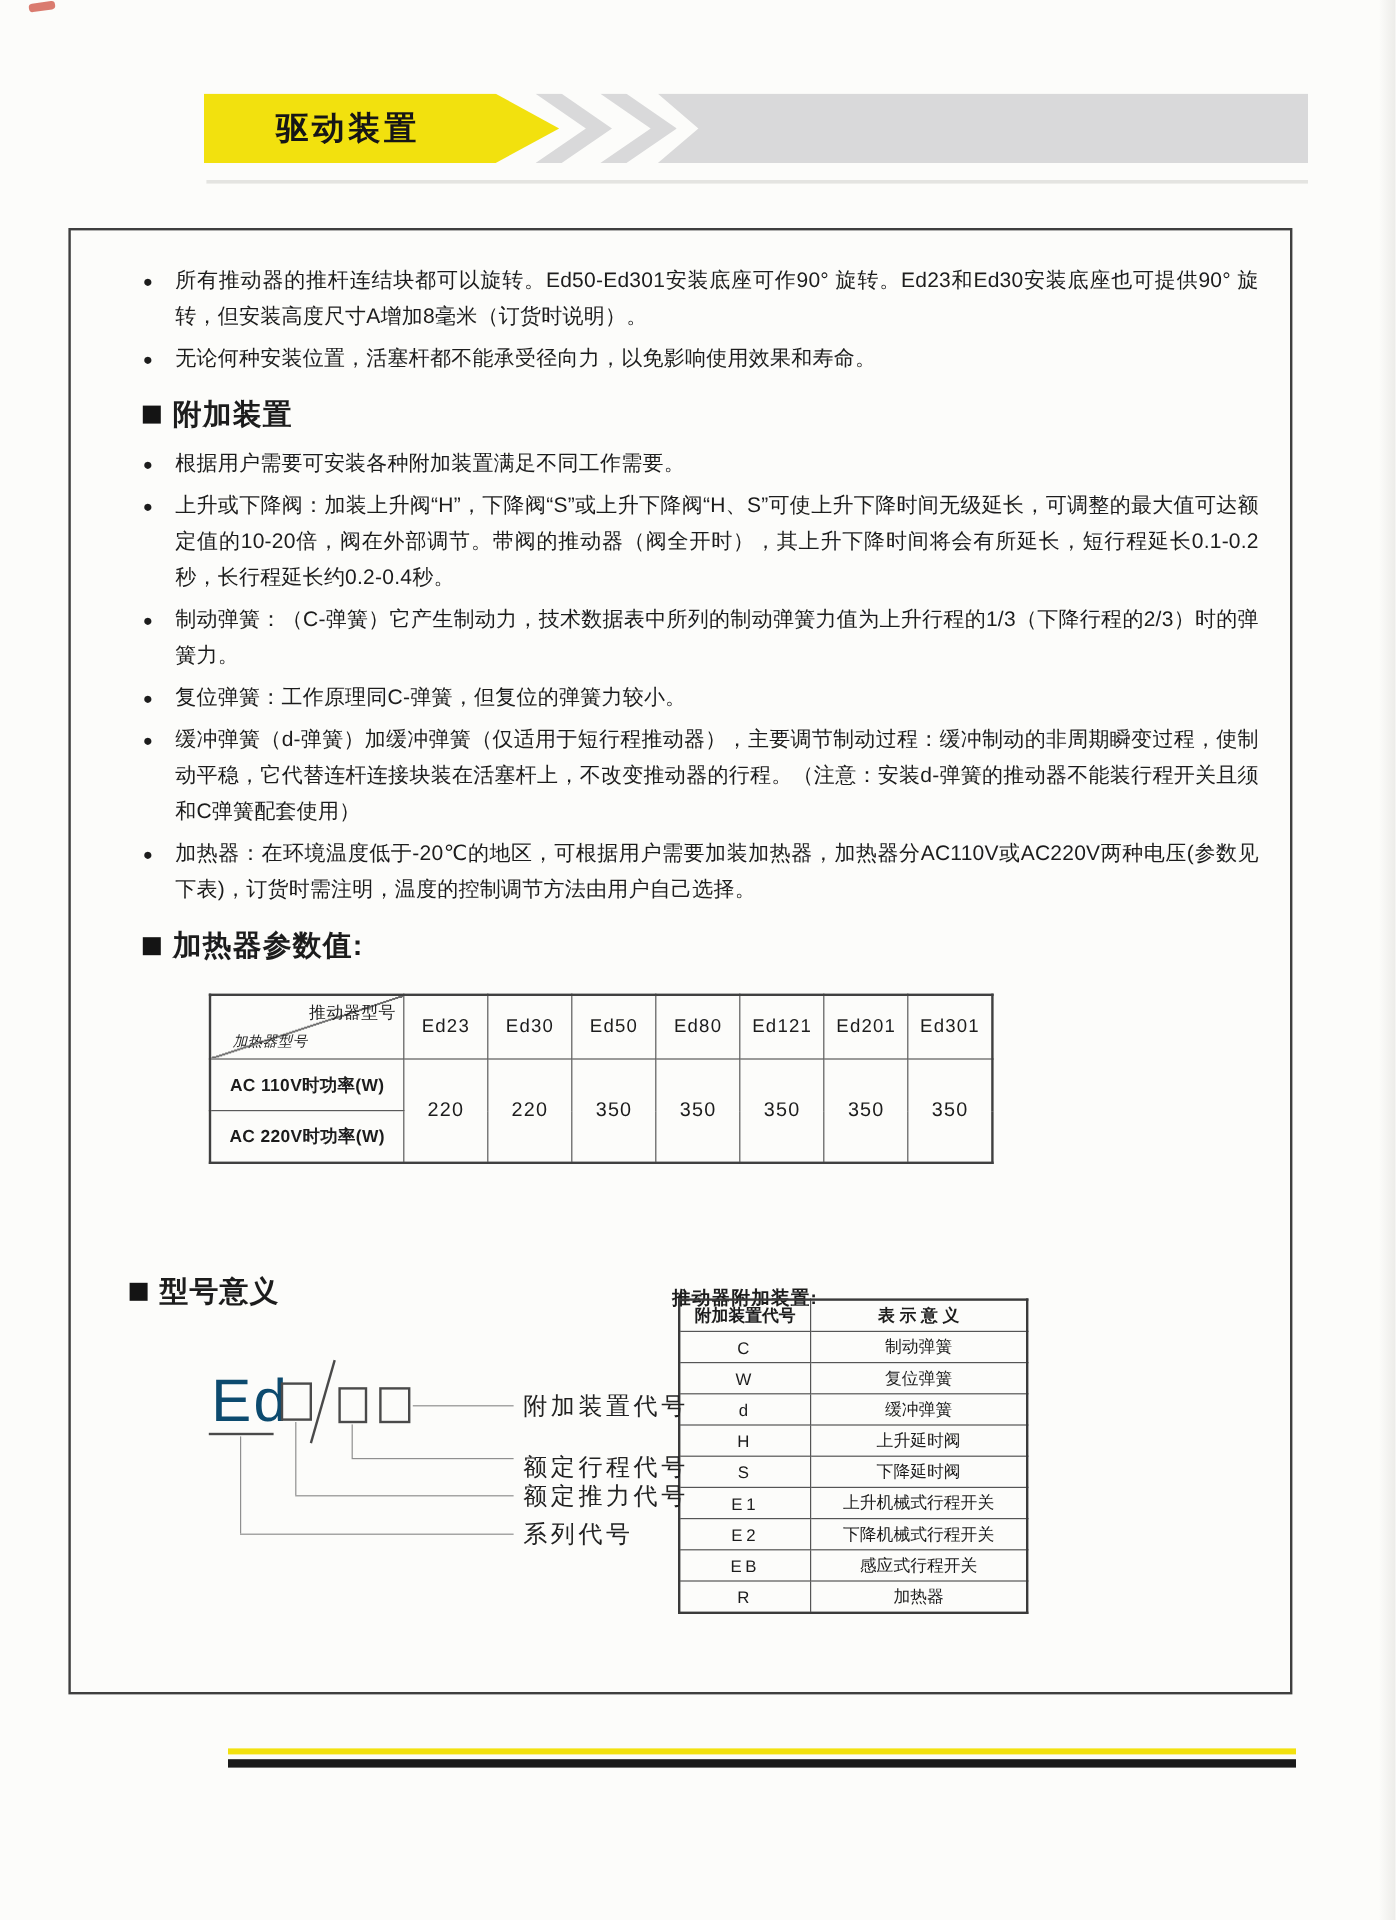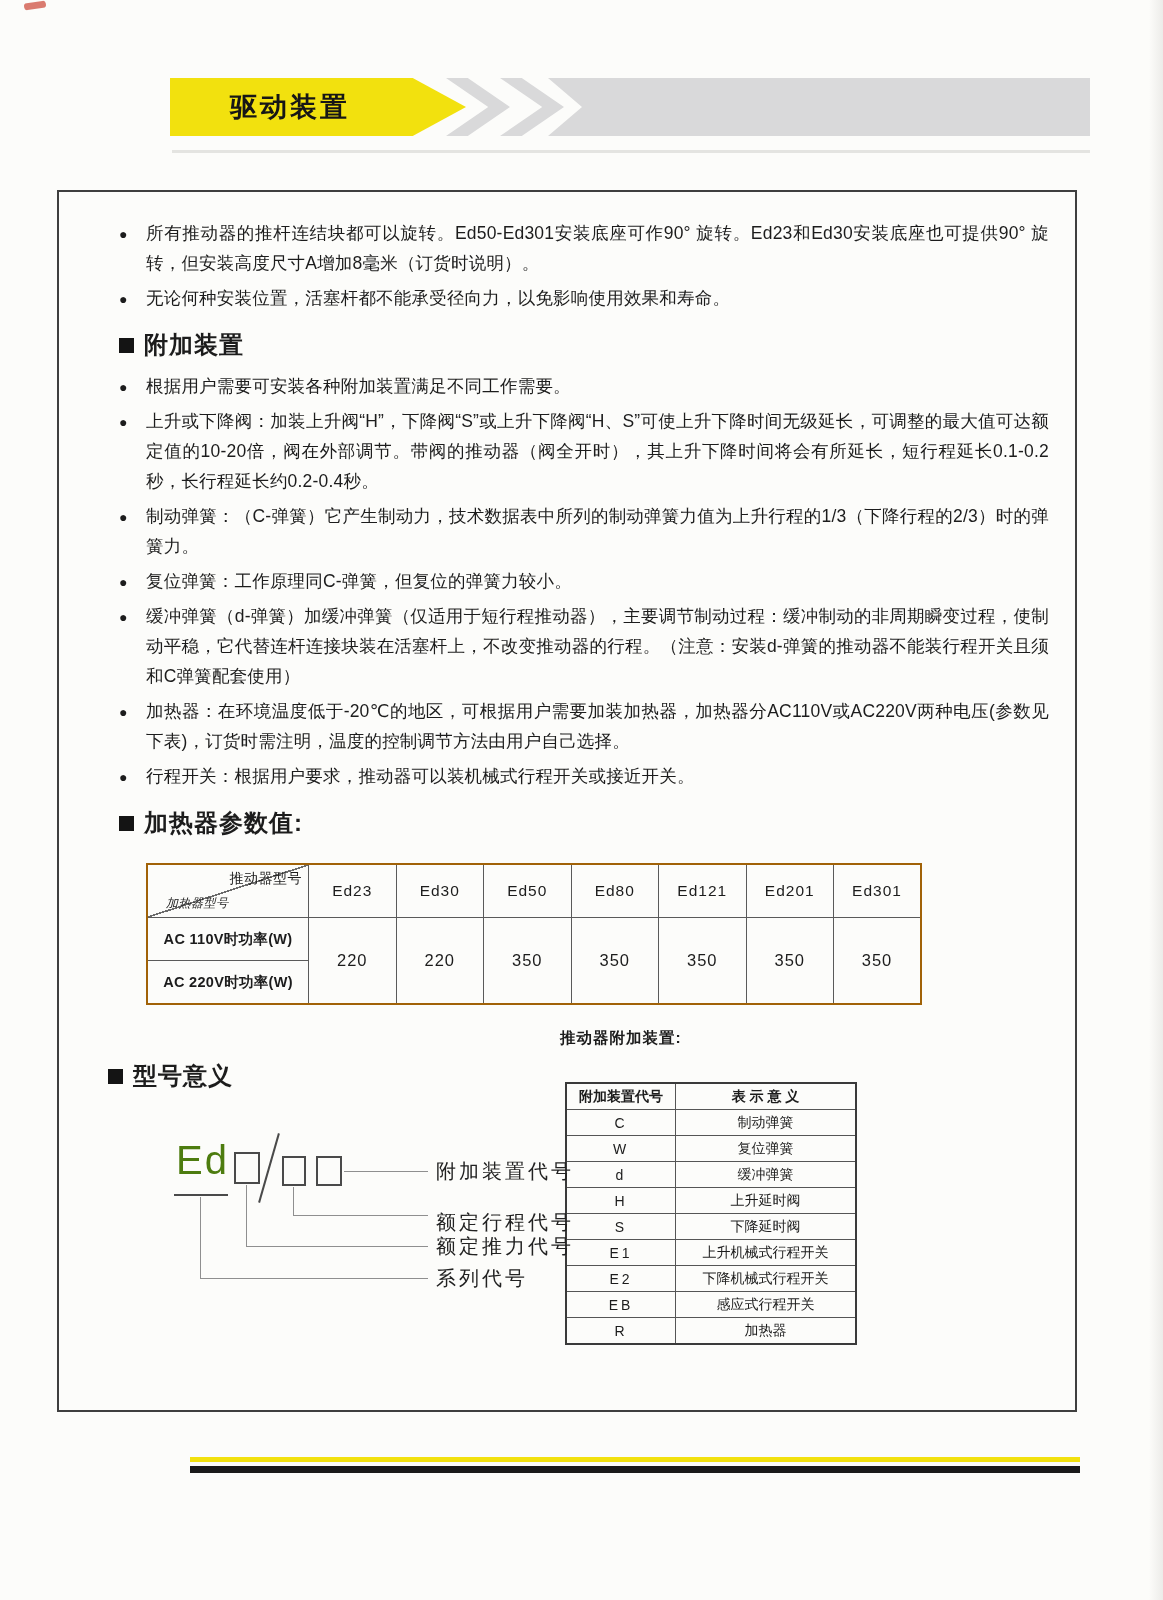--- a/index.html
+++ b/index.html
@@ -33,47 +33,47 @@
   .bitem { position:relative; padding-left:27px; font-size:17.5px; line-height:30px;
     text-align:justify; letter-spacing:.2px; margin-bottom:5px; }
   .dot { position:absolute; left:0; top:0; }
   .dot::before { content:"●"; font-size:14px; }
 
   .sec-h { display:flex; align-items:center; gap:10px; font-size:24px; font-weight:bold;
     letter-spacing:1px; margin:16px 0 10px 0; }
   .sq { width:15px; height:15px; background:#141414; flex:0 0 auto; }
 
   
-  .heater-table { border-collapse:collapse; table-layout:fixed; margin:24px 0 0 27px;
-    width:776px; border:2px solid #a16207; }
+  .heater-table { border-collapse:collapse; table-layout:fixed; margin:24px 0 0 55px;
+    width:654px; border:2px solid #404040; }
   .heater-table td, .heater-table th { border:1px solid #5a5a5a; padding:0; }
   .heater-table .model { height:52px; font-size:15.5px; font-weight:400;
     letter-spacing:1px; text-align:center; }
   .corner { position:relative; width:160px;
     background:linear-gradient(to bottom right, transparent calc(50% - .8px),
       #6a6a6a calc(50% - .8px), #6a6a6a calc(50% + .8px), transparent calc(50% + .8px)); }
   .corner .ct { position:absolute; top:5px; right:6px; font-size:14px; letter-spacing:.5px; }
   .corner .cb { position:absolute; bottom:5px; left:18px; font-size:12px; letter-spacing:.5px;font-style:italic; }
   .rlabel { height:42px; font-size:14.5px; text-align:center; letter-spacing:.3px;font-weight:bold; }
   .val { text-align:center; font-size:16.5px; letter-spacing:1px; }
 
   
   .mm-heading { position:absolute; left:49px; top:868px; margin:0; }
-  .caption { position:absolute; left:501px; top:836px; font-size:15.5px; font-weight:600; letter-spacing:1px; }
+  .caption { position:absolute; left:501px; top:880px; font-size:15.5px; font-weight:600; letter-spacing:1px; }
 
   .att-table { position:absolute; left:506px; top:890px; width:292px;
     border-collapse:collapse; table-layout:fixed; border:2px solid #3a3a3a; }
   .att-table td, .att-table th { border:1px solid #555; height:25px; text-align:center;
     font-size:14px; padding:0; font-weight:400; }
   .att-table .c1 { width:108px; }
   .att-table .hdr { font-weight:600; }
   .att-table .code { letter-spacing:3px; }
 
   .diagram { position:absolute; left:101px; top:928px; width:520px; height:260px; }
-  .ed { position:absolute; left:16px; top:18px; font-size:40px; letter-spacing:2px; color:#4d7c0f; }
+  .ed { position:absolute; left:16px; top:18px; font-size:50px; letter-spacing:2px; color:#0c4a6e; }
   .ed-underline { position:absolute; left:14px; top:74px; width:54px; height:2px; background:#4a4a4a; }
   .cbox { position:absolute; border:2px solid #4a4a4a; box-sizing:border-box; }
   .cbox1 { left:74px; top:32px; width:26px; height:32px; }
   .slash { position:absolute; left:108px; top:12px; width:2px; height:72px; background:#4a4a4a; transform:rotate(16deg); }
   .cbox2 { left:122px; top:36px; width:24px; height:30px; }
   .cbox3 { left:156px; top:36px; width:26px; height:30px; }
   .dline { position:absolute; background:#8f8f8f; }
   .l1  { left:184px; top:51px;  width:84px;  height:1px; }
   .l2v { left:133px; top:67px;  width:1px;   height:28px; }
   .l2h { left:133px; top:95px;  width:135px; height:1px; }
@@ -137,24 +137,20 @@
       <span class="dot"></span>
       <span>复位弹簧：工作原理同C-弹簧，但复位的弹簧力较小。</span>
     </li>
     <li class="bitem">
       <span class="dot"></span>
       <span>缓冲弹簧（d-弹簧）加缓冲弹簧（仅适用于短行程推动器），主要调节制动过程：缓冲制动的非周期瞬变过程，使制动平稳，它代替连杆连接块装在活塞杆上，不改变推动器的行程。（注意：安装d-弹簧的推动器不能装行程开关且须和C弹簧配套使用）</span>
     </li>
     <li class="bitem">
       <span class="dot"></span>
       <span>加热器：在环境温度低于-20℃的地区，可根据用户需要加装加热器，加热器分AC110V或AC220V两种电压(参数见下表)，订货时需注明，温度的控制调节方法由用户自己选择。</span>
-    </li>
-    <li class="bitem">
-      <span class="dot"></span>
-      <span>行程开关：根据用户要求，推动器可以装机械式行程开关或接近开关。</span>
     </li>
   </ul>
 
   <div class="sec-h">
     <span class="sq"></span>
     <span>加热器参数值:</span>
   </div>
 
   <table class="heater-table">
     <tbody>

